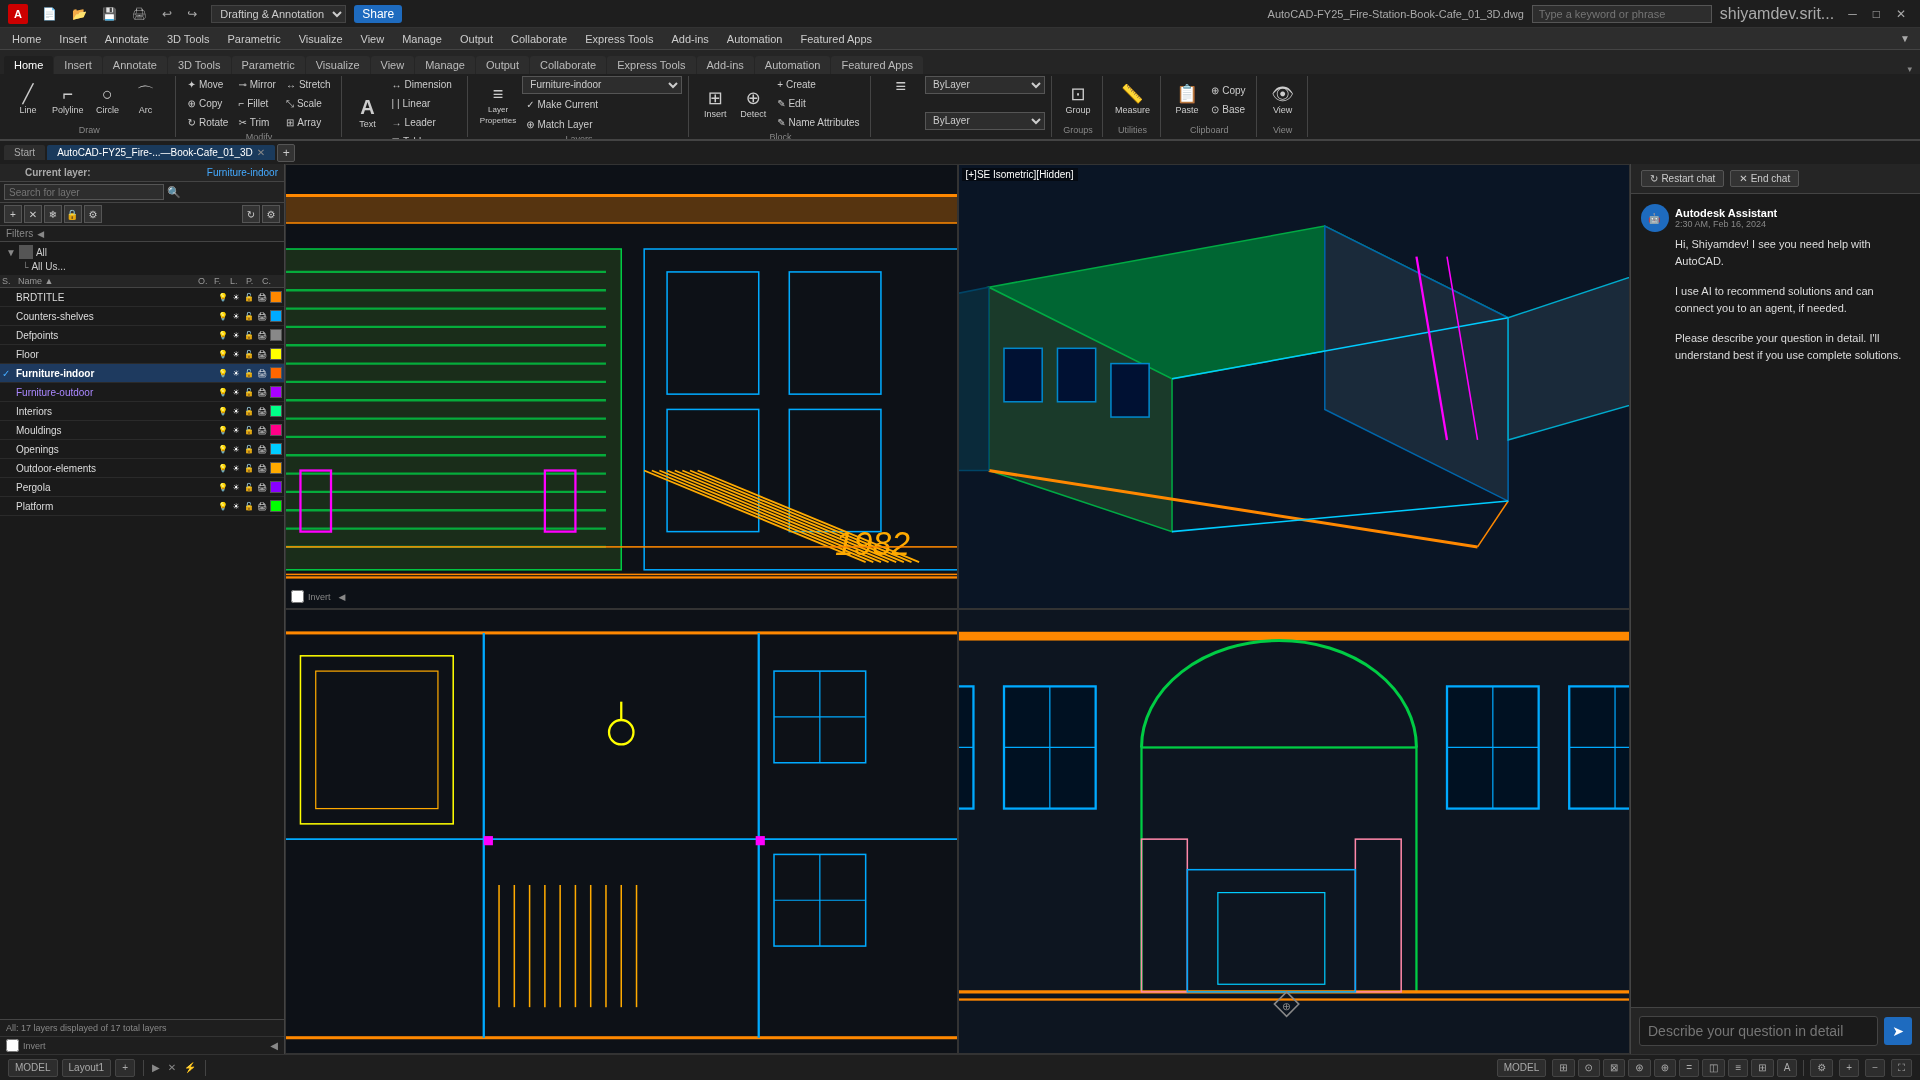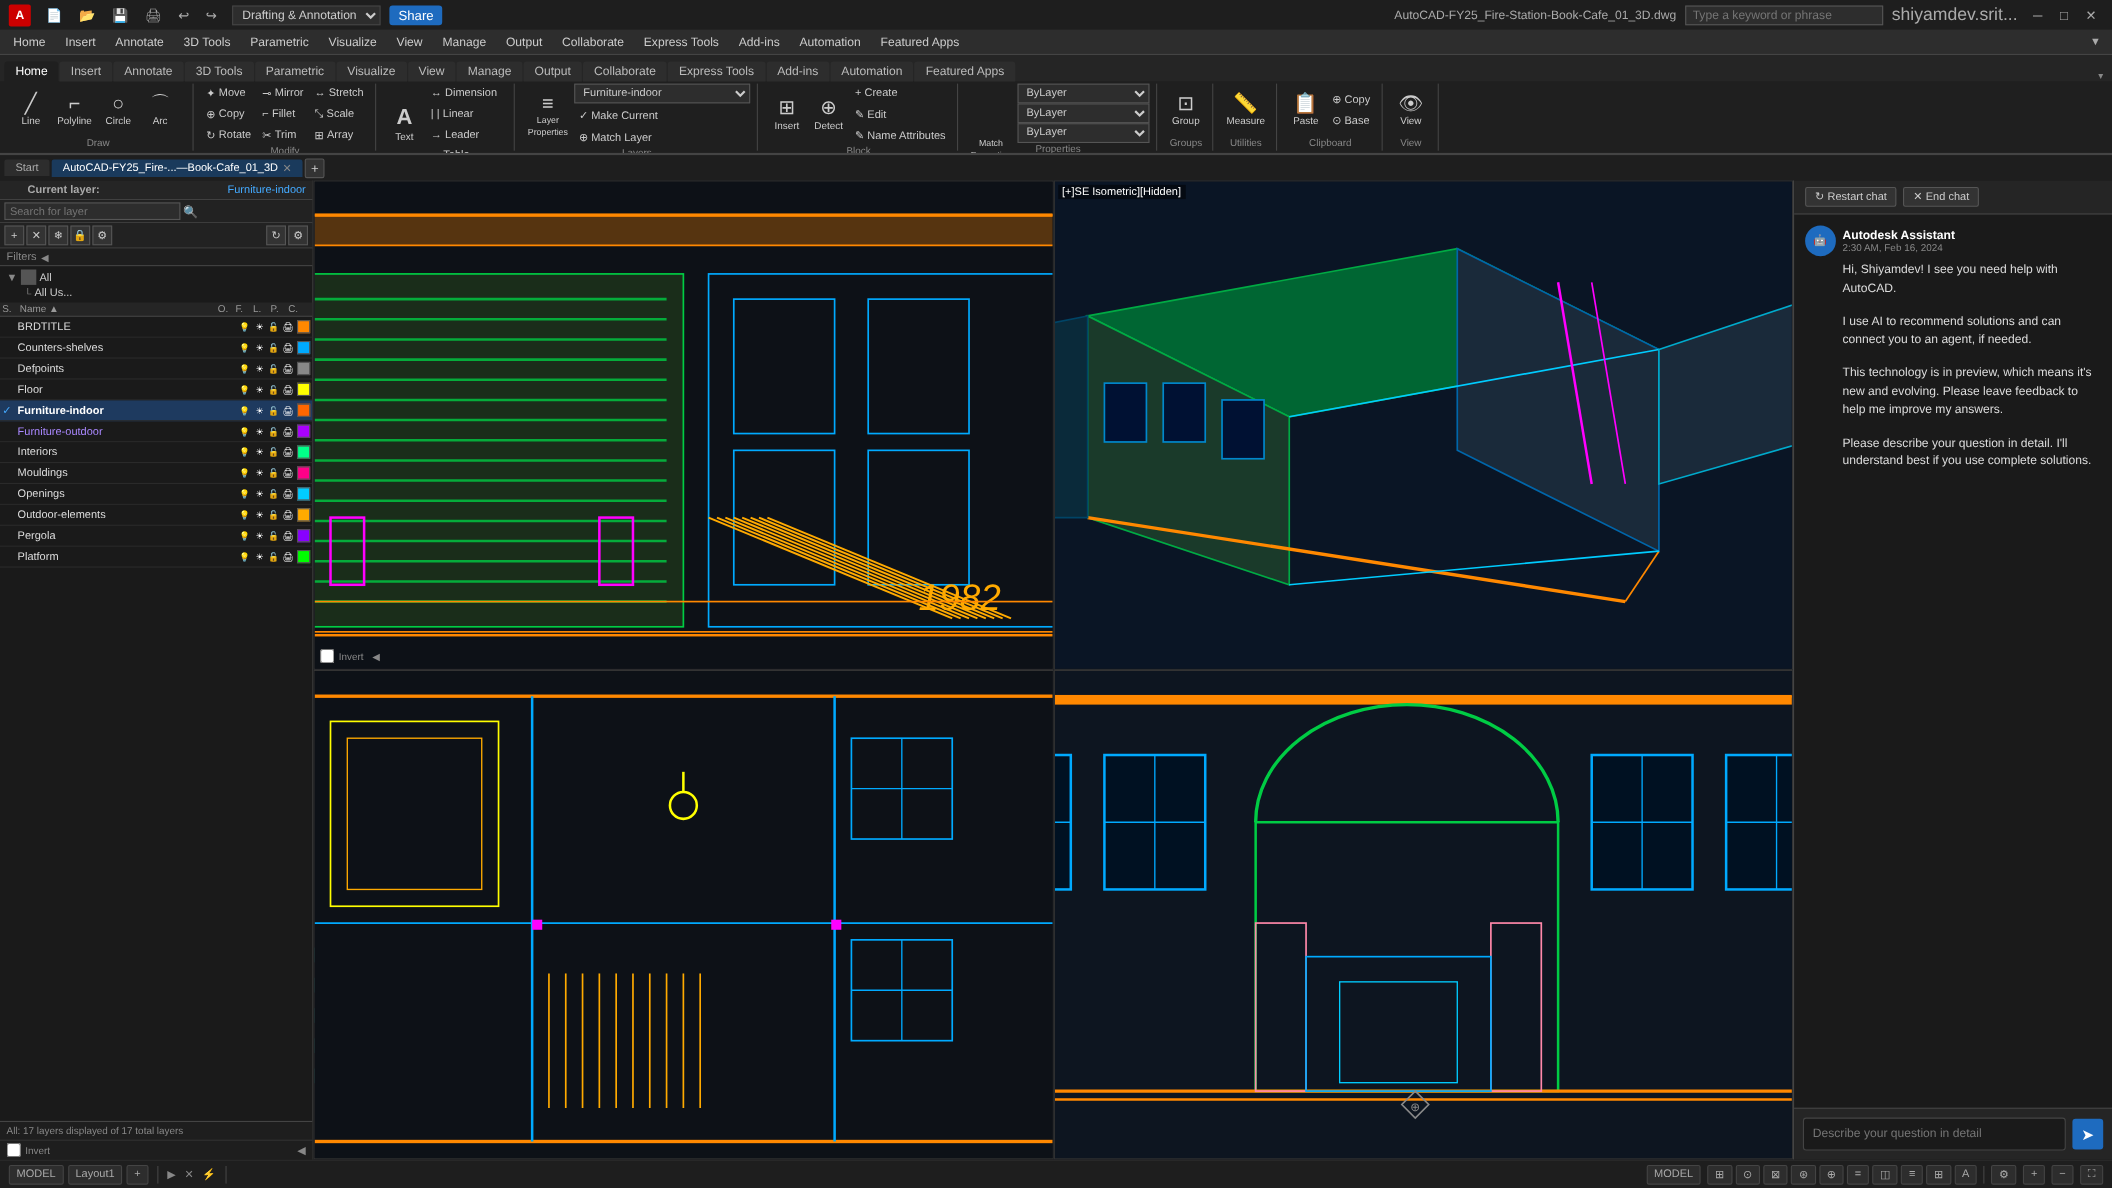--- a/index.html
+++ b/index.html
@@ -433,21 +433,21 @@
       border-top: 1px solid #444;
       display: flex;
       align-items: center;
       gap: 6px;
     }
     #chat-input {
       flex: 1;
       background: #1a1a1a;
       border: 1px solid #444;
       color: #ccc;
-      font-size: 11px;
+      font-size: 14px;
       padding: 4px 8px;
       border-radius: 3px;
       height: 30px;
     }
     .chat-send-btn {
       background: #1e6bbf;
       border: none;
       color: #fff;
       width: 28px; height: 28px;
       border-radius: 3px;
@@ -689,21 +689,21 @@
       <div class="ribbon-group-label">Block</div>
     </div>
 
     <div class="ribbon-group">
       <div class="ribbon-tools">
         <div class="ribbon-btn">
           <span class="icon">≡</span>
           <span style="font-size:8px;margin-top:47px;">Match</span>
             <span style="font-size:8px;">Properties</span>
         </div>
-        <div class="ribbon-col" style="gap:0;align-items:flex-end;">
+        <div class="ribbon-col" style="gap:18px;align-items:flex-end;">
           <select class="prop-select"><option>ByLayer</option></select>
           <select class="prop-select"><option>ByLayer</option></select>
           <select class="prop-select"><option>ByLayer</option></select>
         </div>
       </div>
       <div class="ribbon-group-label">Properties</div>
     </div>
 
     <div class="ribbon-group">
       <div class="ribbon-tools">
@@ -1193,23 +1193,20 @@
             <span class="msg-name">Autodesk Assistant</span>
             <span class="msg-time">2:30 AM, Feb 16, 2024</span>
           </div>
         </div>
         <div class="msg-body">Hi, Shiyamdev! I see you need help with AutoCAD.</div>
       </div>
       <div class="chat-message">
         <div class="msg-body">I use AI to recommend solutions and can connect you to an agent, if needed.</div>
       </div>
       <div class="chat-message">
-        <div class="msg-body">This technology is in preview, which means it's new and evolving. Please leave feedback to help me improve my answers.</div>
-      </div>
-      <div class="chat-message">
         <div class="msg-body">Please describe your question in detail. I'll understand best if you use complete solutions.</div>
       </div>
     </div>
 
     <div style="position:relative;">
       
     </div>
     <div id="chat-input-area">
       <input type="text" id="chat-input" placeholder="Describe your question in detail" style="">
       <button class="chat-send-btn">➤</button>

